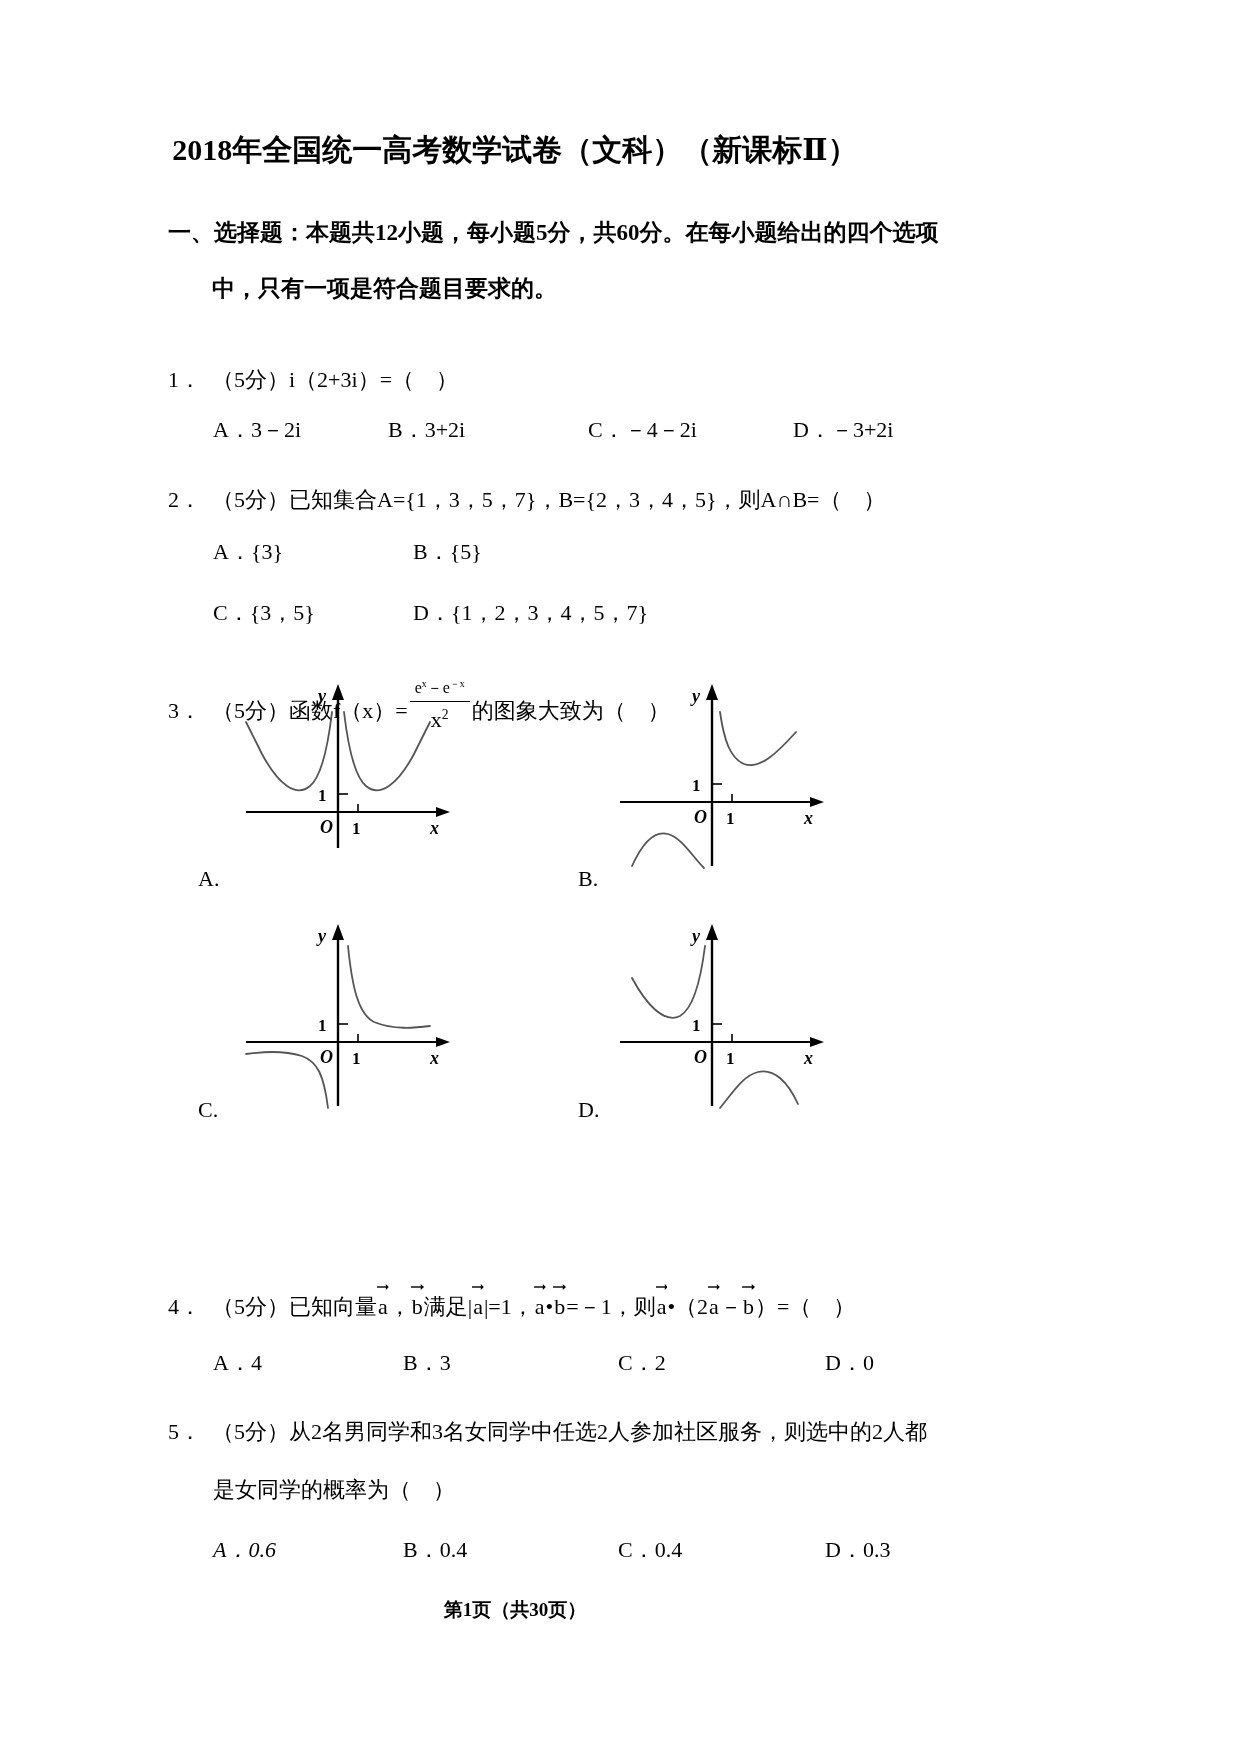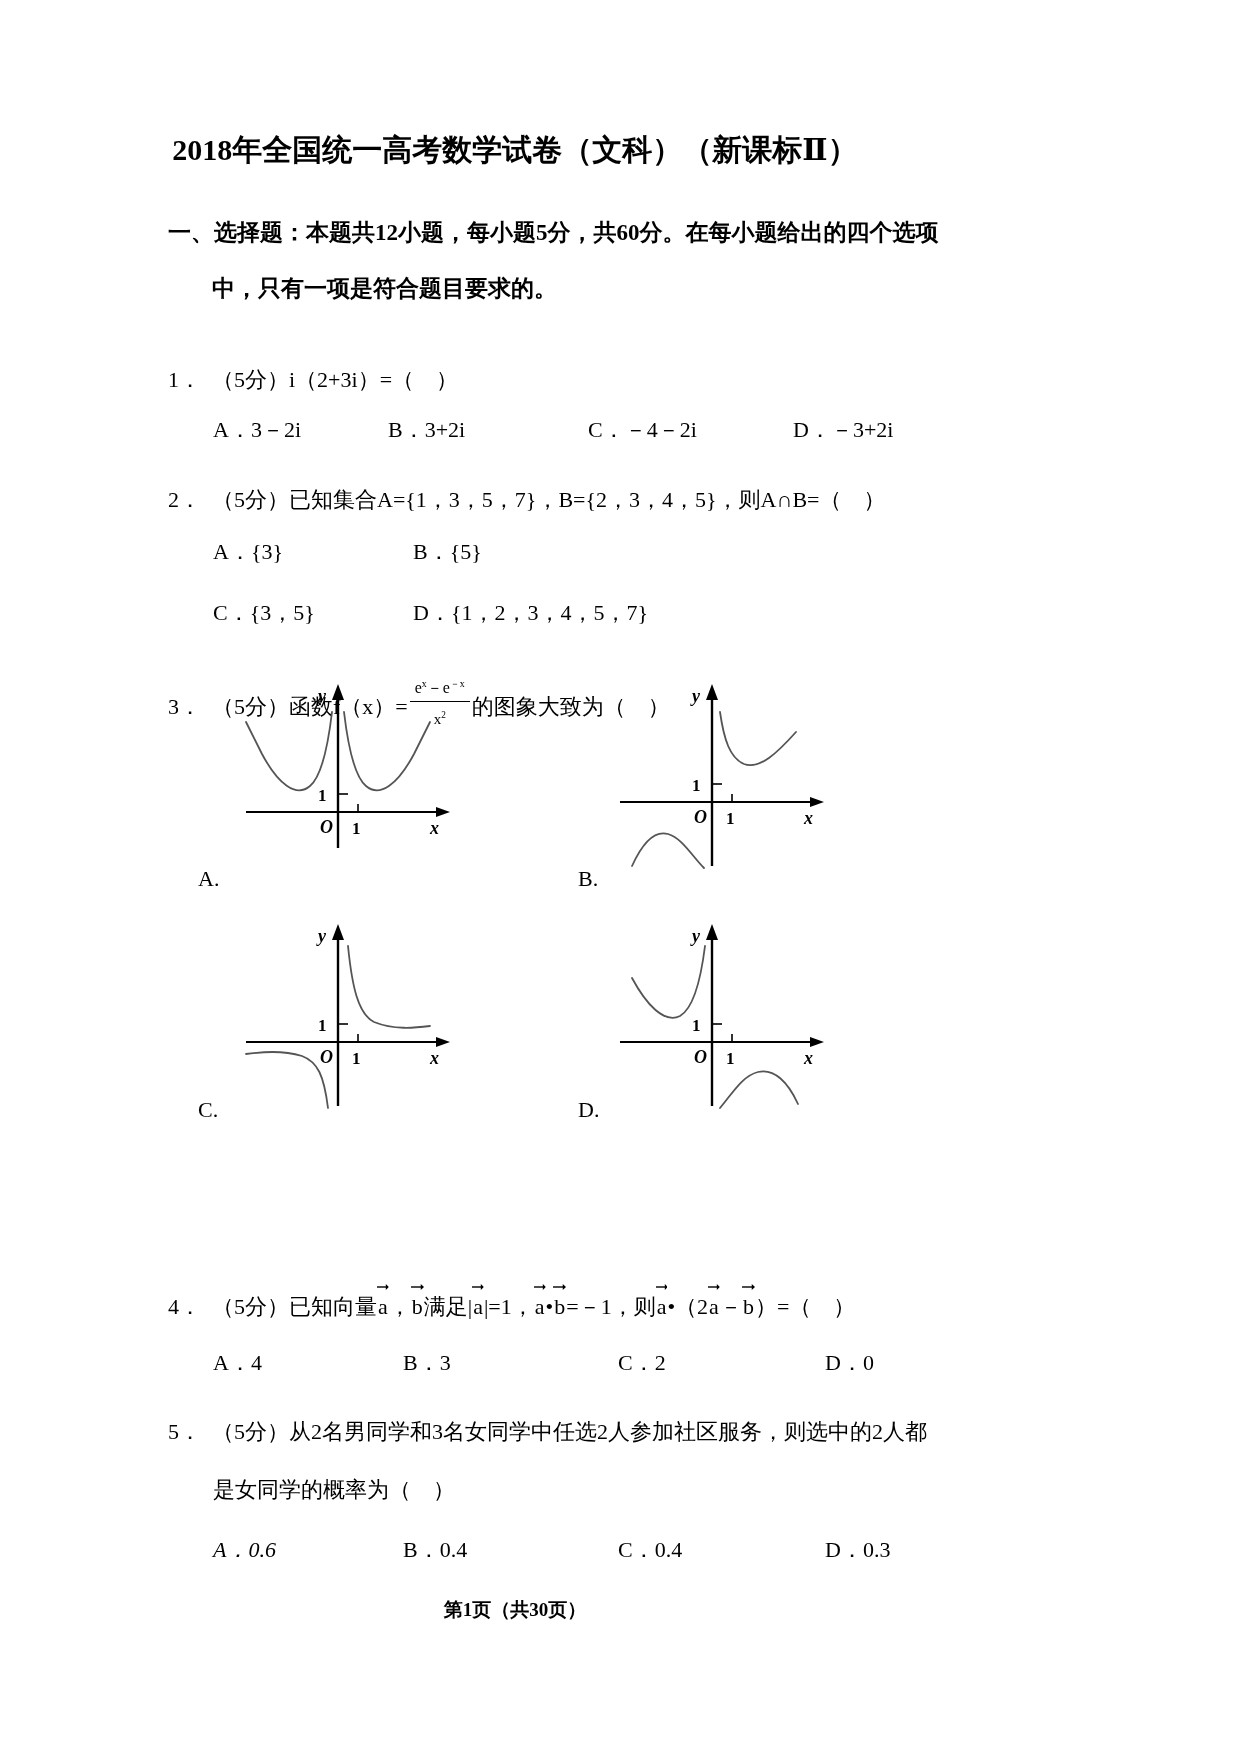--- a/index.html
+++ b/index.html
@@ -56,21 +56,21 @@
   .frac .num{
     display:block;
     border-bottom:1.4px solid #000;
     padding:0 5px 1px 5px;
     font-size:16px;
     line-height:24px;
   }
   .frac .den{
     display:block;
     padding:1px 5px 0 5px;
-    font-size:15px;
+    font-size:22px;
     line-height:24px;
   }
   sup{font-size:0.62em;vertical-align:super;}
   .vec{
     display:inline-block;
     position:relative;
     padding-top:2px;
     margin:0 1px;
   }
   .vec .arrow{

